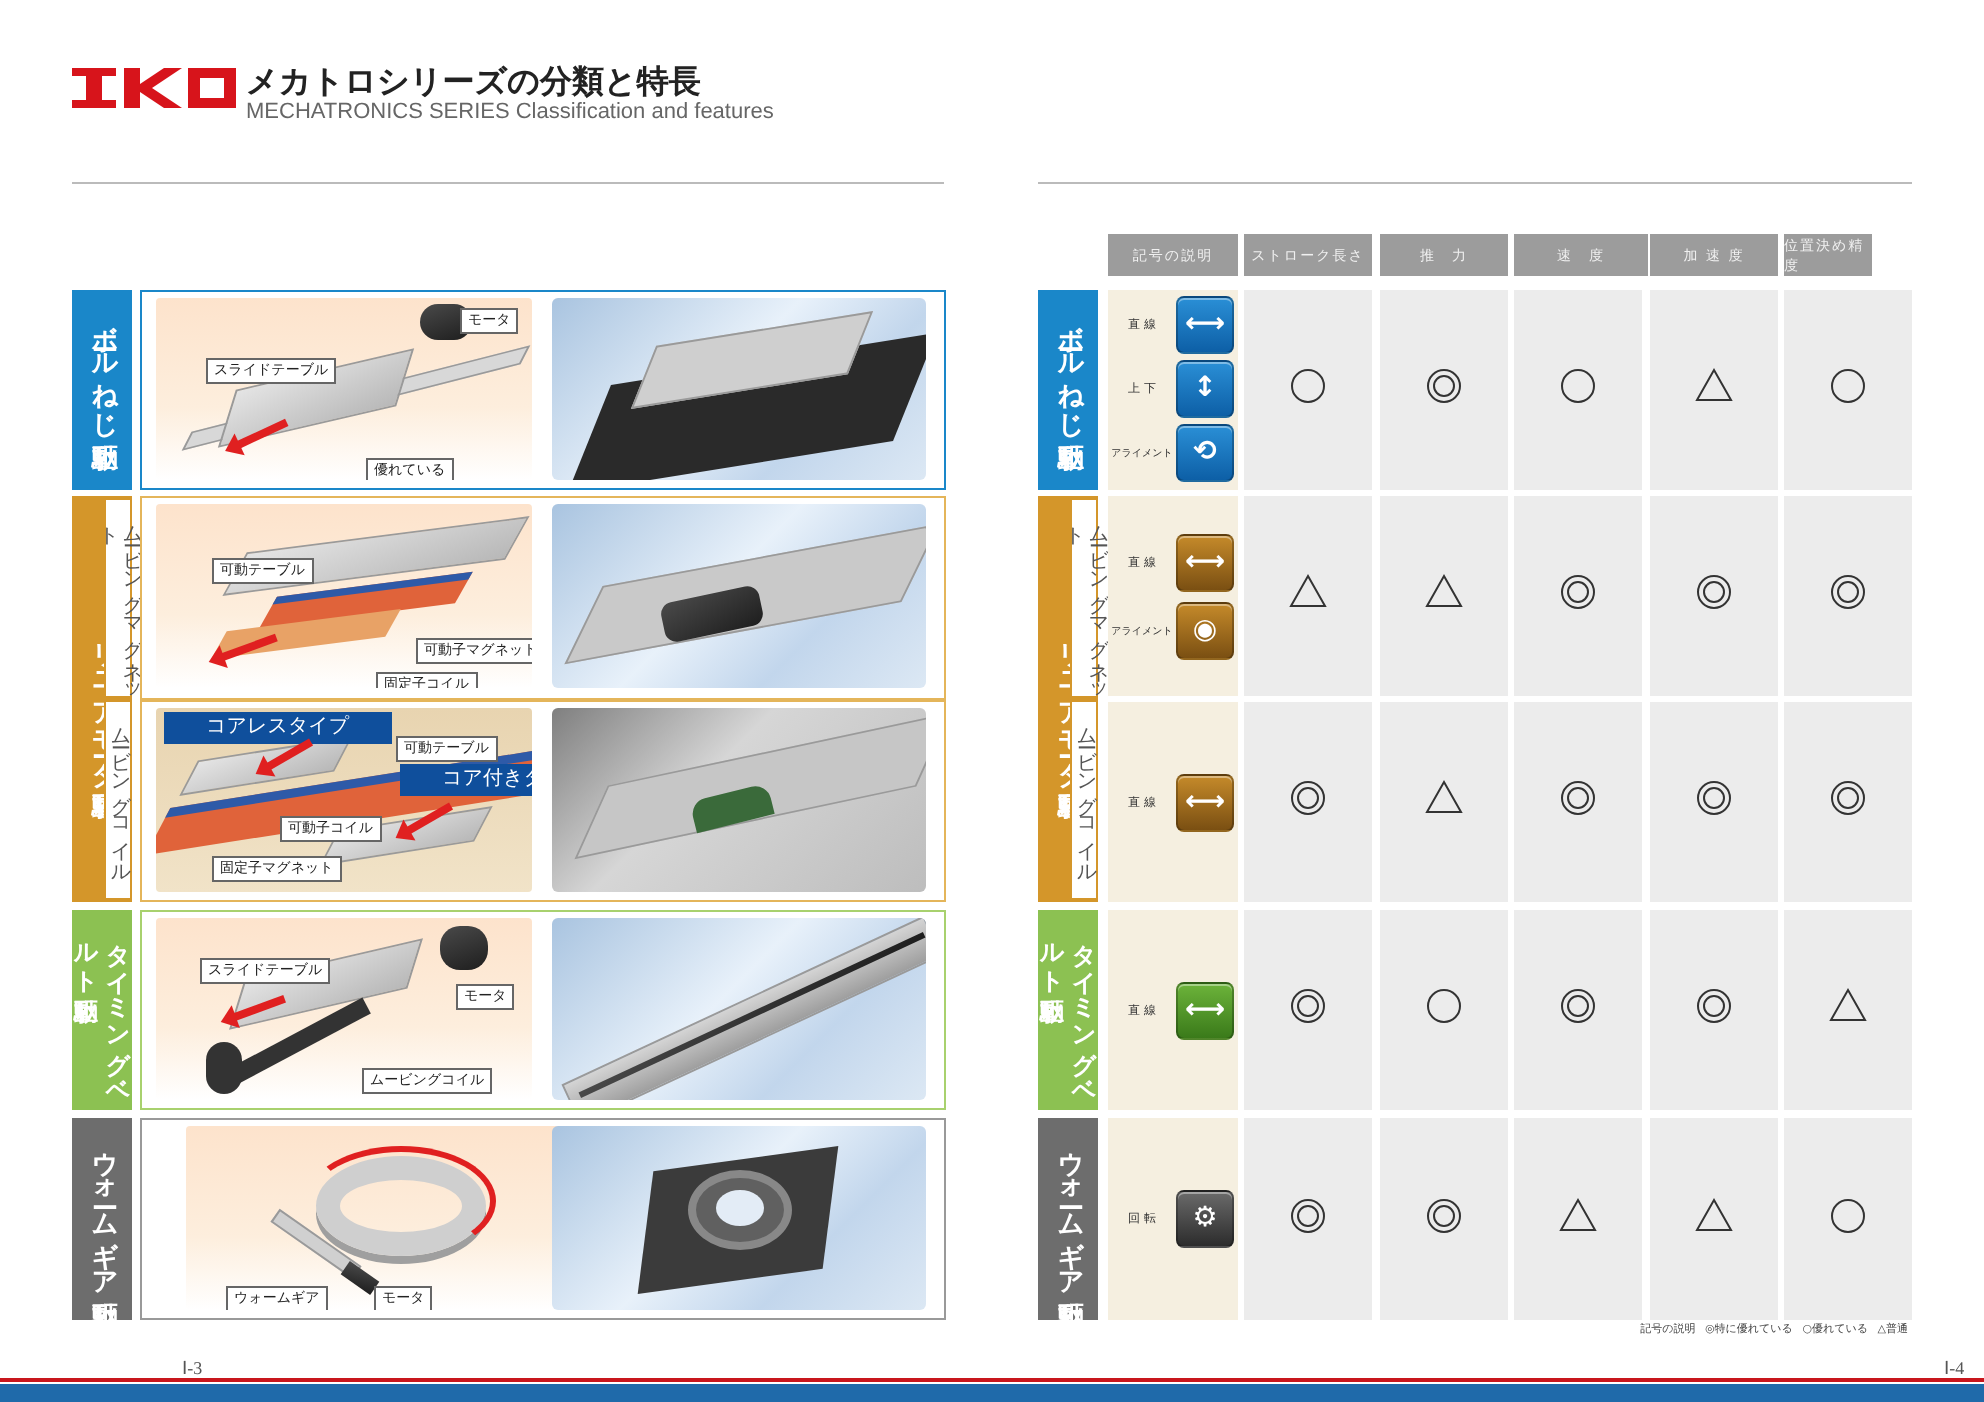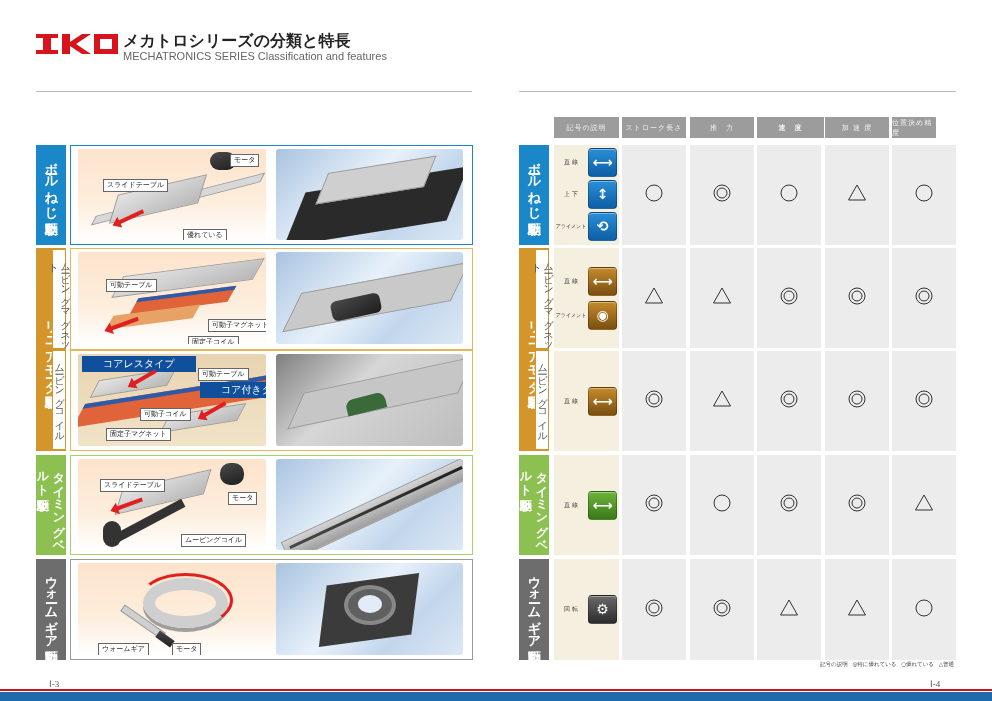--- a/index.html
+++ b/index.html
@@ -35,21 +35,21 @@
   .colhead { position: absolute; top: 117px; height: 21px; background: #9c9c9c; color: #f0f0f0; font-size: 7px; display: flex; align-items: center; justify-content: center; letter-spacing: 1px; }
   .cell { position: absolute; background: #ececec; display: flex; align-items: center; justify-content: center; }
   .motion { position: absolute; background: #f5efe0; }
   .mot-item { position: absolute; left: 0; width: 66px; height: 30px; display: flex; align-items: center; }
   .mot-item .lbl { width: 34px; font-size: 6px; text-align: center; color: #333; }
   .mot-item .ico { width: 29px; height: 29px; border-radius: 4px; display: flex; align-items: center; justify-content: center; color: #fff; font-size: 14px; font-weight: bold; border: 1px solid rgba(0,0,0,0.25); box-shadow: inset 0 1px 0 rgba(255,255,255,0.4); }
 
   .sym { width: 22px; height: 22px; }
 
   .legend { right: 38px; top: 661px; font-size: 5.5px; color: #444; }
-  .pagenum { font-family: Liberation Serif, serif; font-size: 9px; color: #555; }
+  .pagenum { font-family: Liberation Serif, serif; font-size: 9px; color: #555; margin-left: 42px; }
   .redbar { left: 0; top: 689px; width: 992px; height: 2px; background: #c8161d; }
   .bluebar { left: 0; top: 692px; width: 992px; height: 9px; background: #1f6aaa; }
 </style>
 </head>
 <body>
 
 <div class="abs" style="left:36px; top:33px; width:82px; height:22px;">
   <svg width="82" height="22" viewBox="0 0 82 22">
     <rect x="0" y="1" width="22" height="4" fill="#d7141b"></rect>
     <rect x="7" y="1" width="8" height="20" fill="#d7141b"></rect>
@@ -152,21 +152,21 @@
   <div class="photo" style="left:205px; top:3px; width:187px; height:91px;">
     <div class="machine" style="left:0px; top:40px; width:200px; height:22px; transform:rotate(-25deg); background:linear-gradient(180deg,#d4d4d4,#9e9e9e);"></div>
     <div class="dark" style="left:5px; top:47px; width:190px; height:3px; transform:rotate(-25deg);"></div>
   </div>
 </div>
 
 <div class="abs vlabel" style="left:36px; top:559px; width:30px; height:101px; background:#6d6d6d;">
   <span>ウォームギア駆動</span>
 </div>
 <div class="abs rowbox" style="left:70px; top:559px; width:403px; height:101px; border-color:#999;">
-  <div class="illus" style="left:7px; top:3px; width:212px; height:92px;">
+  <div class="illus" style="left:22px; top:3px; width:212px; height:92px;">
     <div class="abs" style="left:65px; top:15px; width:85px; height:50px; border-radius:50%; border:12px solid #cfcfcf; box-shadow:0 4px 0 #9f9f9f;"></div>
     <div class="abs" style="left:60px; top:10px; width:95px; height:55px; border-radius:50%; border:3px solid #e02020; border-left-color:transparent; border-bottom-color:transparent;"></div>
     <div class="machine" style="left:40px; top:55px; width:50px; height:8px; transform:rotate(35deg); background:#d0d0d0;"></div>
     <div class="dark" style="left:78px; top:72px; width:18px; height:8px; transform:rotate(35deg);"></div>
     <div class="callout" style="left:20px; top:80px;">ウォームギア</div>
     <div class="callout" style="left:94px; top:80px;">モータ</div>
   </div>
   <div class="photo" style="left:205px; top:3px; width:187px; height:92px;">
     <div class="dark" style="left:48px; top:16px; width:90px; height:62px; transform:skewX(-15deg) rotate(-8deg); background:#3b3b3b;"></div>
     <div class="abs" style="left:68px; top:22px; width:52px; height:40px; border-radius:50%; background:#606060; border:4px solid #888;"></div>
@@ -177,21 +177,21 @@
 <div class="abs pagenum" style="left:49px; top:679px;">Ⅰ-3</div>
 
 <div class="abs section-head" style="left:519px; top:81px; width:437px;">
   <div class="line"></div>
   <div class="line"></div>
 </div>
 
 <div class="colhead" style="left:554px; width:65px;">記号の説明</div>
 <div class="colhead" style="left:622px; width:64px;">ストローク長さ</div>
 <div class="colhead" style="left:690px; width:64px;">推　力</div>
-<div class="colhead" style="left:757px; width:67px;font-weight:bold;">速　度</div>
+<div class="colhead" style="left:757px; width:67px;">速　度</div>
 <div class="colhead" style="left:825px; width:64px;">加 速 度</div>
 <div class="colhead" style="left:892px; width:44px;">位置決め精度</div>
 
 <div class="abs vlabel" style="left:519px; top:145px; width:30px; height:100px; background:#1a87c9;">
   <span>ボールねじ駆動</span>
 </div>
 <div class="abs vlabel center" style="left:519px; top:248px; width:30px; height:203px; background:#d4962a;">
   <span>リニアモータ駆動</span>
 </div>
 <div class="abs vsub" style="left:535px; top:250px; width:13px; height:98px; border-left:1px solid #d4962a;">

